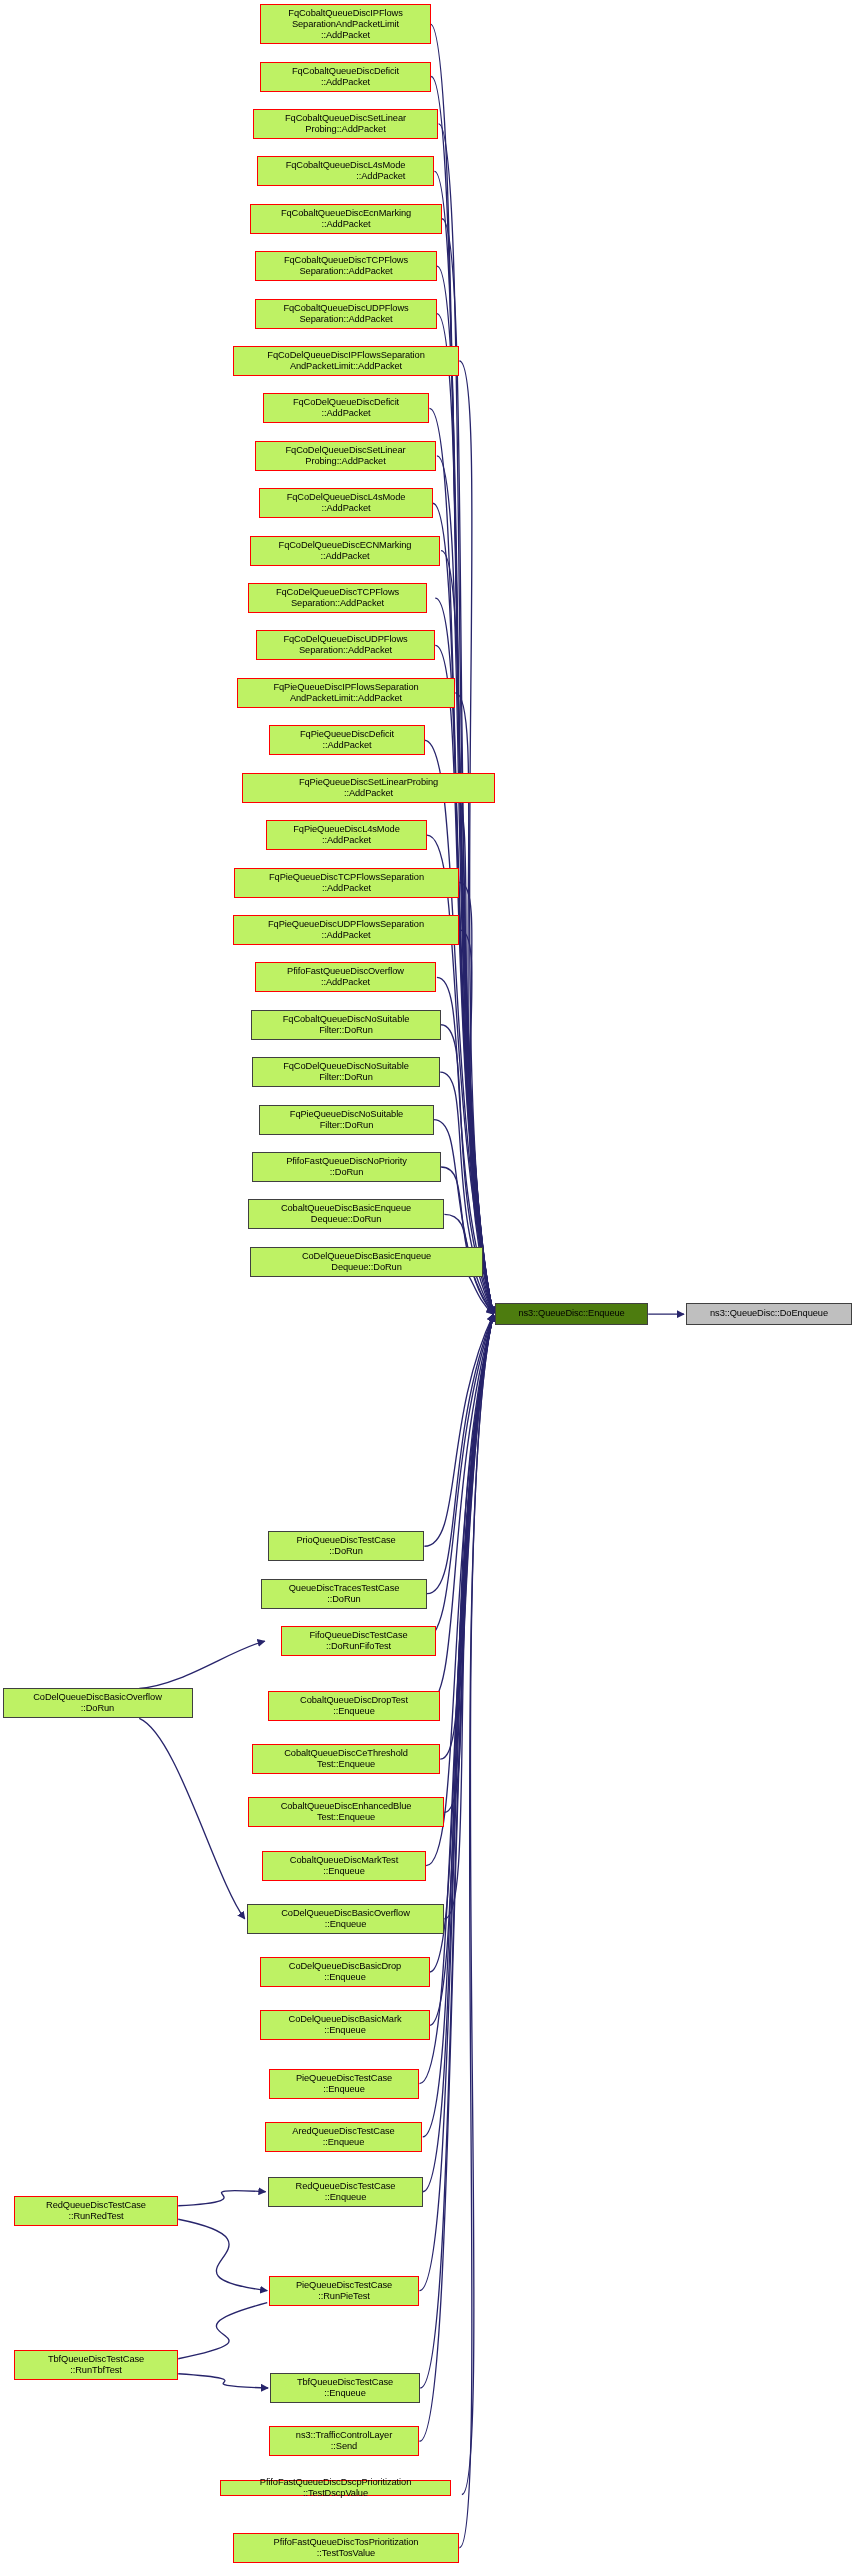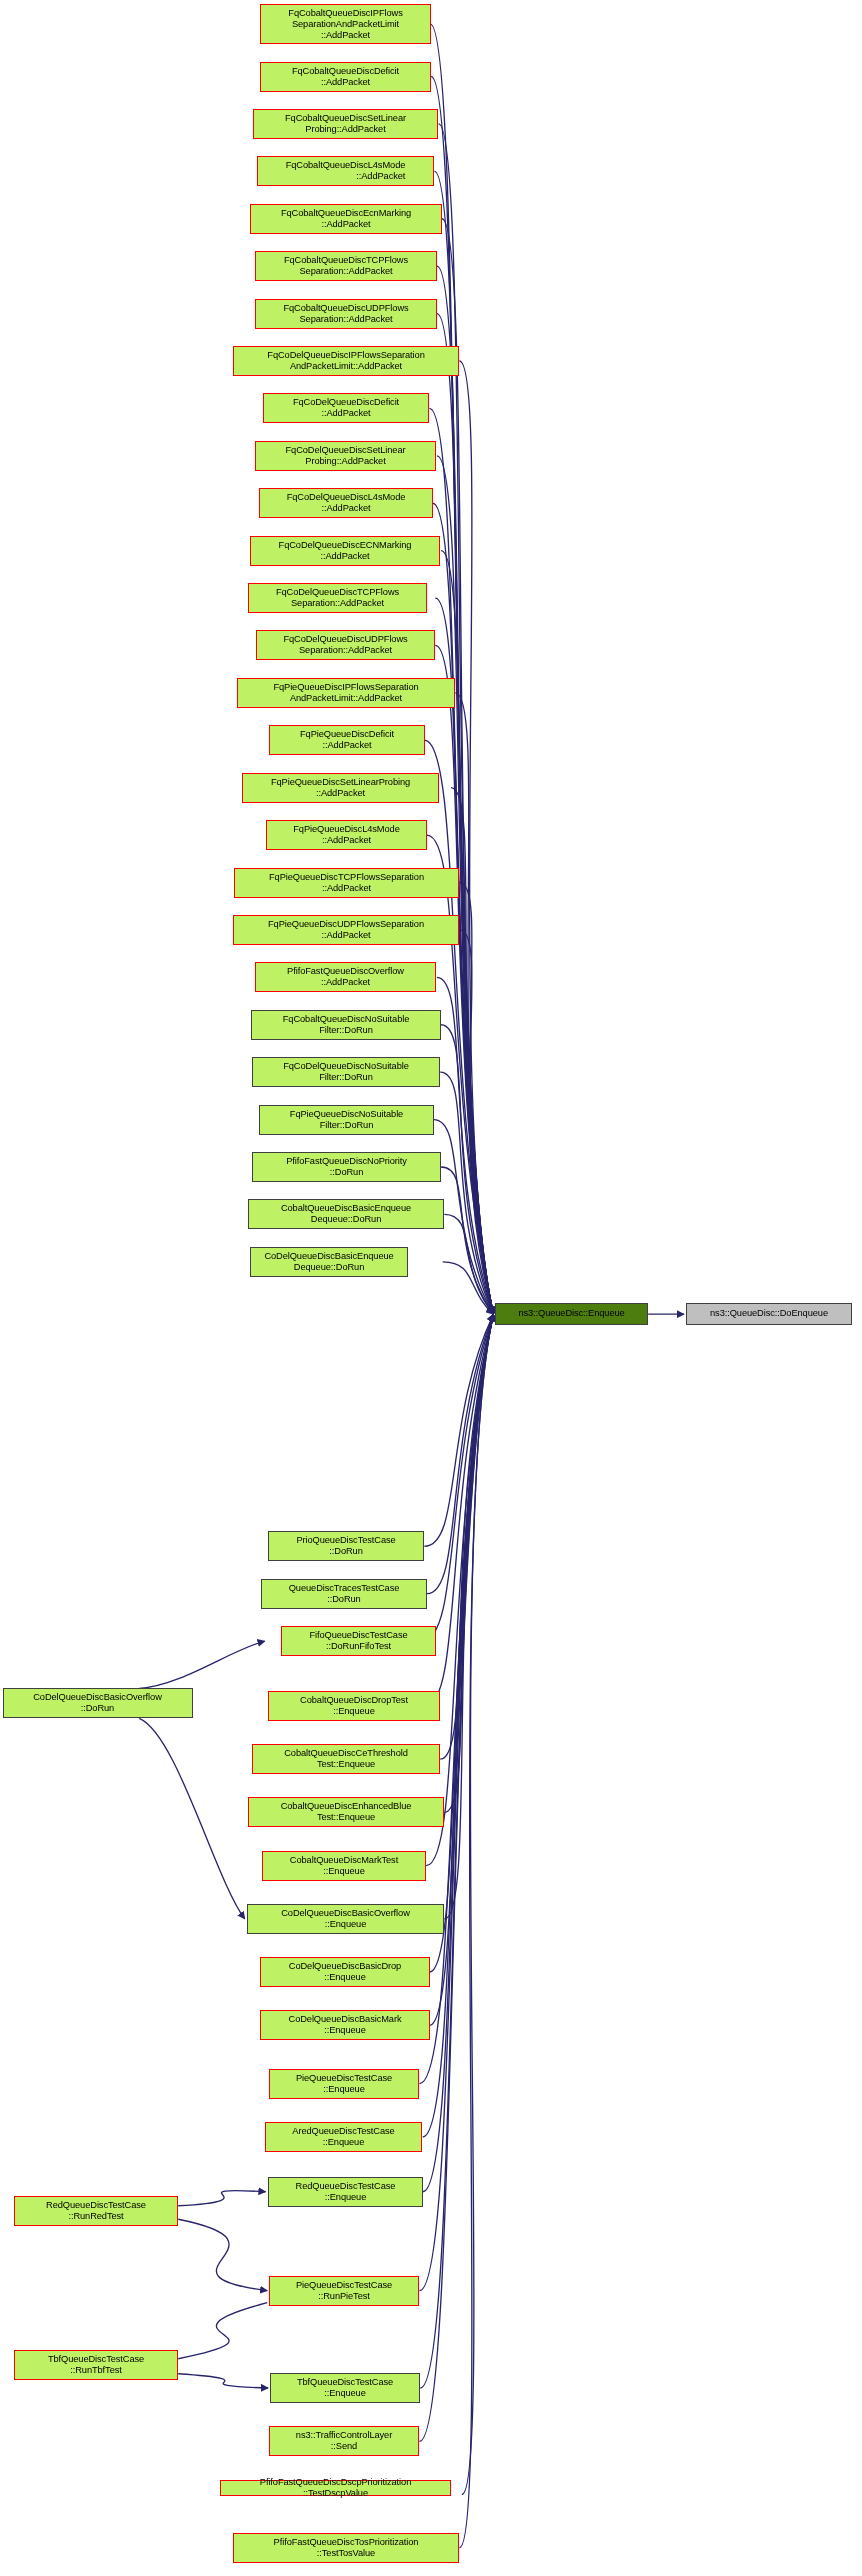--- a/index.html
+++ b/index.html
@@ -151,41 +151,41 @@
       <div class="node red" style="left: 250px; top: 536px; width: 190px; height: 30px;"><span>FqCoDelQueueDiscECNMarking
 ::AddPacket</span></div>
       <div class="node red" style="left: 248px; top: 583px; width: 179px; height: 30px;"><span>FqCoDelQueueDiscTCPFlows
 Separation::AddPacket</span></div>
       <div class="node red" style="left: 256px; top: 630px; width: 179px; height: 30px;"><span>FqCoDelQueueDiscUDPFlows
 Separation::AddPacket</span></div>
       <div class="node red" style="left: 237px; top: 678px; width: 218px; height: 30px;"><span>FqPieQueueDiscIPFlowsSeparation
 AndPacketLimit::AddPacket</span></div>
       <div class="node red" style="left: 269px; top: 725px; width: 156px; height: 30px;"><span>FqPieQueueDiscDeficit
 ::AddPacket</span></div>
-      <div class="node red" style="left: 242px; top: 773px; width: 197px; height: 30px;"><span>FqPieQueueDiscSetLinearProbing
+      <div class="node red" style="left: 242px; top: 773px; width: 253px; height: 30px;"><span>FqPieQueueDiscSetLinearProbing
 ::AddPacket</span></div>
       <div class="node red" style="left: 266px; top: 820px; width: 161px; height: 30px;"><span>FqPieQueueDiscL4sMode
 ::AddPacket</span></div>
       <div class="node red" style="left: 234px; top: 868px; width: 225px; height: 30px;"><span>FqPieQueueDiscTCPFlowsSeparation
 ::AddPacket</span></div>
       <div class="node red" style="left: 233px; top: 915px; width: 226px; height: 30px;"><span>FqPieQueueDiscUDPFlowsSeparation
 ::AddPacket</span></div>
       <div class="node red" style="left: 255px; top: 962px; width: 181px; height: 30px;"><span>PfifoFastQueueDiscOverflow
 ::AddPacket</span></div>
       <div class="node black" style="left: 251px; top: 1010px; width: 190px; height: 30px;"><span>FqCobaltQueueDiscNoSuitable
 Filter::DoRun</span></div>
       <div class="node black" style="left: 252px; top: 1057px; width: 188px; height: 30px;"><span>FqCoDelQueueDiscNoSuitable
 Filter::DoRun</span></div>
       <div class="node black" style="left: 259px; top: 1105px; width: 175px; height: 30px;"><span>FqPieQueueDiscNoSuitable
 Filter::DoRun</span></div>
       <div class="node black" style="left: 252px; top: 1152px; width: 189px; height: 30px;"><span>PfifoFastQueueDiscNoPriority
 ::DoRun</span></div>
       <div class="node black" style="left: 248px; top: 1199px; width: 196px; height: 30px;"><span>CobaltQueueDiscBasicEnqueue
 Dequeue::DoRun</span></div>
-      <div class="node black" style="left: 250px; top: 1247px; width: 158px; height: 30px;"><span>CoDelQueueDiscBasicEnqueue
+      <div class="node black" style="left: 250px; top: 1247px; width: 233px; height: 30px;"><span>CoDelQueueDiscBasicEnqueue
 Dequeue::DoRun</span></div>
       <div class="node black" style="left: 268px; top: 1531px; width: 156px; height: 30px;"><span>PrioQueueDiscTestCase
 ::DoRun</span></div>
       <div class="node black" style="left: 261px; top: 1579px; width: 166px; height: 30px;"><span>QueueDiscTracesTestCase
 ::DoRun</span></div>
       <div class="node red" style="left: 281px; top: 1626px; width: 155px; height: 30px;"><span>FifoQueueDiscTestCase
 ::DoRunFifoTest</span></div>
       <div class="node red" style="left: 268px; top: 1691px; width: 172px; height: 30px;"><span>CobaltQueueDiscDropTest
 ::Enqueue</span></div>
       <div class="node red" style="left: 252px; top: 1744px; width: 188px; height: 30px;"><span>CobaltQueueDiscCeThreshold

